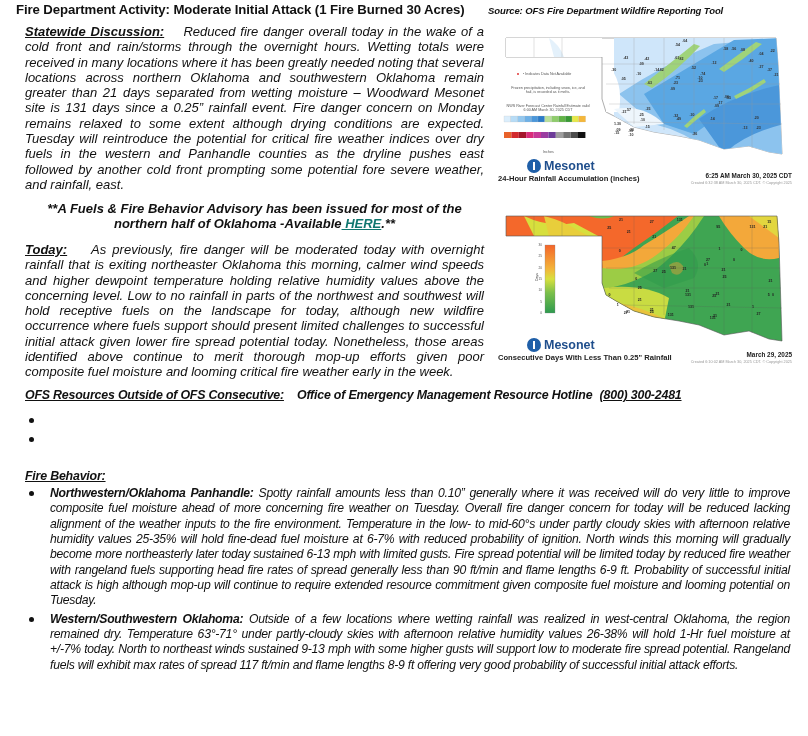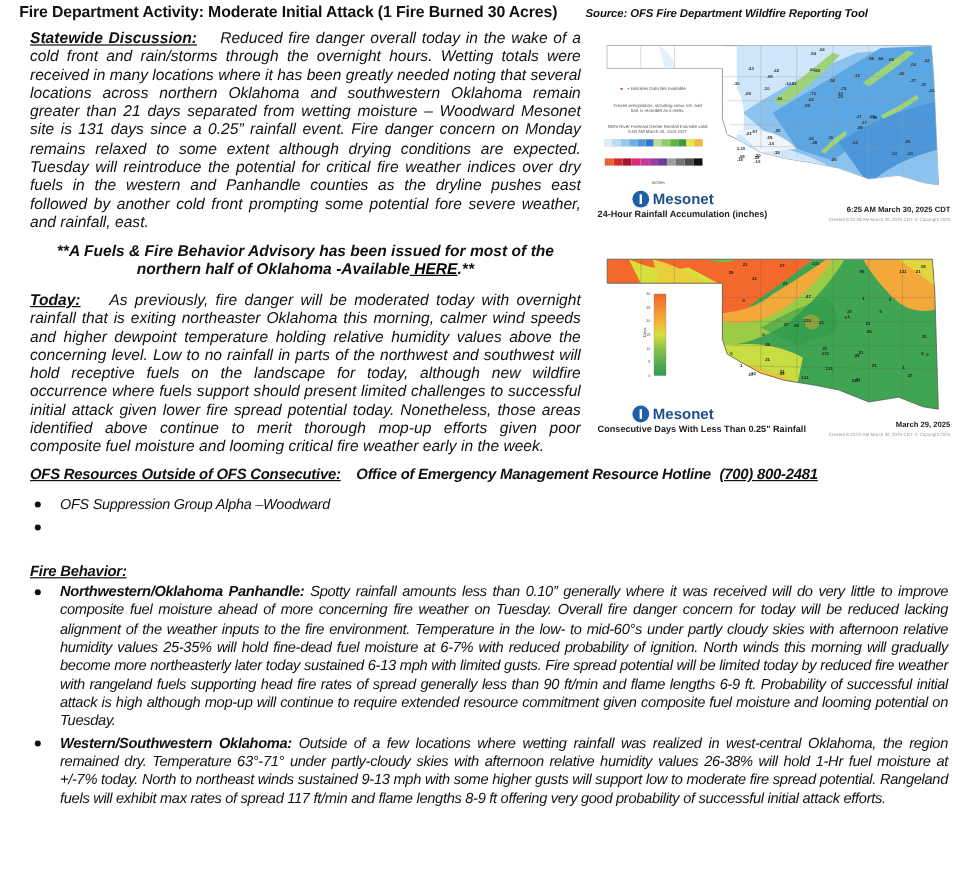--- a/index.html
+++ b/index.html
@@ -3,21 +3,21 @@
 <meta charset="utf-8">
 <style>
   html, body { margin: 0; padding: 0; background: #ffffff; }
   body { width: 808px; height: 736px; position: relative; overflow: hidden; font-family: "Liberation Sans", sans-serif; color: #111; }
   .title { position: absolute; left: 16px; top: 2px; font-size: 13.2px; font-weight: bold; white-space: nowrap; letter-spacing: -0.1px; }
   .title .src { font-size: 9.5px; font-style: italic; font-weight: bold; margin-left: 20px; }
   .col { position: absolute; left: 25px; width: 459px; font-style: italic; font-size: 13px; line-height: 15.3px; text-align: justify; }
   .lead { font-weight: bold; text-decoration: underline; }
   #discussion { top: 24px; }
   .advisory { position: absolute; left: 25px; width: 459px; top: 201px; text-align: center; font-weight: bold; font-style: italic; font-size: 13px; line-height: 15px; }
-  .advisory a { color: #000000; text-decoration: underline; }
+  .advisory a { color: #0f766e; text-decoration: underline; }
   #today { top: 242px; }
   .maps { position: absolute; left: 494px; width: 310px; }
   .map { position: relative; width: 310px; height: 164px; background: #fff; }
   #map1 { top: 24px; position: absolute; }
   #map2 { top: 203px; position: absolute; }
   .map svg { position: absolute; left: 0; top: 0; }
   .meso { position: absolute; left: 6px; display: flex; align-items: center; gap: 3px; font-weight: bold; color: #1f4e8c; font-size: 12.5px; padding-left: 27px; }
   .meso .logo { width: 14px; height: 14px; border-radius: 50%; background: #1f5fa8; position: relative; }
   .meso .logo::after { content: ""; position: absolute; left: 6px; top: 3px; width: 2px; height: 8px; background: #fff; }
   .mapcap { position: absolute; left: 4px; font-size: 7.6px; font-weight: bold; color: #222; white-space: nowrap; }
@@ -301,25 +301,25 @@
     </div>
     <span class="mapcap" style="top:150px;">Consecutive Days With Less Than 0.25" Rainfall</span>
     <span class="mapdate" style="top:148px;">March 29, 2025</span>
     <span class="mapsub" style="top:157px;">Created 6:10:02 AM March 30, 2025 CDT. © Copyright 2025</span>
   </div>
 </div>
 
 <div class="sect" style="top:388px;">
   <span class="lead2">OFS Resources Outside of OFS Consecutive:</span>&nbsp;&nbsp;&nbsp;
   <span>Office of Emergency Management Resource Hotline</span>
-  <span class="hot">(700) 800-2481</span>
+  <span class="hot">(800) 300-2481</span>
 </div>
 
 <ul class="res-list">
-  <li><span class="bullet"></span><span>OFS Suppression Group Alpha –Woodward</span></li>
+  <li><span class="bullet"></span></li>
   <li><span class="bullet"></span></li>
 </ul>
 
 <div class="sect" style="top:469px;">
   <span class="lead2">Fire Behavior:</span>
 </div>
 
 <ul class="fb-list">
   <li>
     <span class="bullet"></span>

